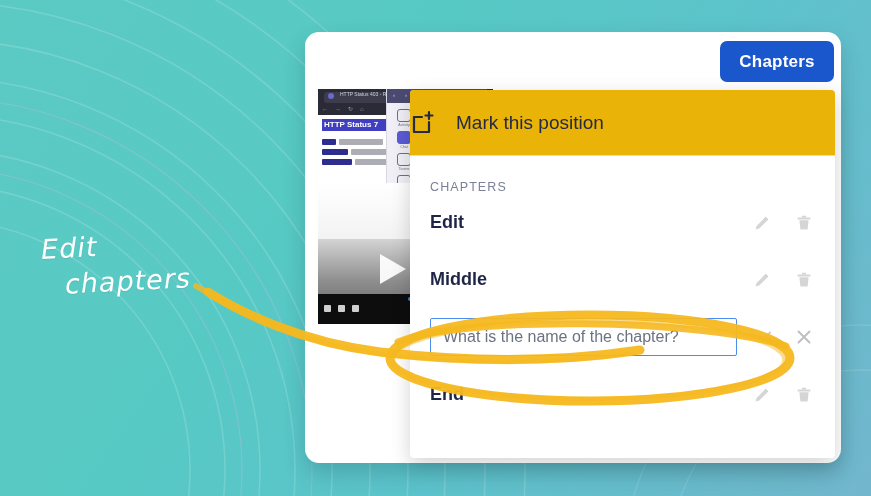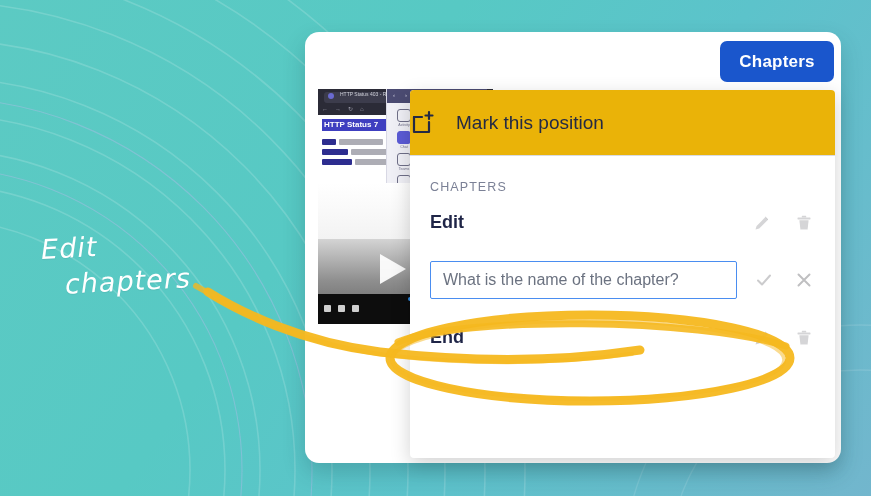--- a/index.html
+++ b/index.html
@@ -321,20 +321,38 @@
           <span class="ico-btn">
             <svg width="18" height="18" viewBox="0 0 18 18">
                 <rect x="2.5" y="3.6" width="13" height="1.8" rx=".6" fill="#d3d3d5"></rect>
                 <rect x="6.8" y="1.8" width="4.4" height="1.8" rx=".6" fill="#d3d3d5"></rect>
                 <path d="M4.4 6.2 H13.6 L12.6 15.4 H5.4 Z" fill="#d3d3d5"></path>
               </svg>
           </span>
         </span>
       </div>
 
+      <div class="chap-row">
+        <span class="chap-name">Middle</span>
+        <span class="row-actions">
+          <span class="ico-btn">
+            <svg width="18" height="18" viewBox="0 0 18 18">
+                <path d="M2.5 15.5 L3.6 11.9 L12.4 3.1 L15 5.7 L6.2 14.5 Z" fill="#d3d3d5"></path>
+                <path d="M12.4 3.1 L15 5.7" stroke="#c2c2c4" stroke-width="1"></path>
+              </svg>
+          </span>
+          <span class="ico-btn">
+            <svg width="18" height="18" viewBox="0 0 18 18">
+                <rect x="2.5" y="3.6" width="13" height="1.8" rx=".6" fill="#d3d3d5"></rect>
+                <rect x="6.8" y="1.8" width="4.4" height="1.8" rx=".6" fill="#d3d3d5"></rect>
+                <path d="M4.4 6.2 H13.6 L12.6 15.4 H5.4 Z" fill="#d3d3d5"></path>
+              </svg>
+          </span>
+        </span>
+      </div>
 
       <div class="chap-row editing">
         <input class="chap-input" type="text" placeholder="What is the name of the chapter?" style="">
         <span class="row-actions" style="gap:22px;margin-left:18px;">
           <span class="ico-btn">
             <svg width="18" height="18" viewBox="0 0 18 18">
                 <path d="M3 9.5 L7 13.5 L15 4.5" fill="none" stroke="#c9c9cb" stroke-width="2" stroke-linecap="round" stroke-linejoin="round"></path>
               </svg>
           </span>
           <span class="ico-btn">

